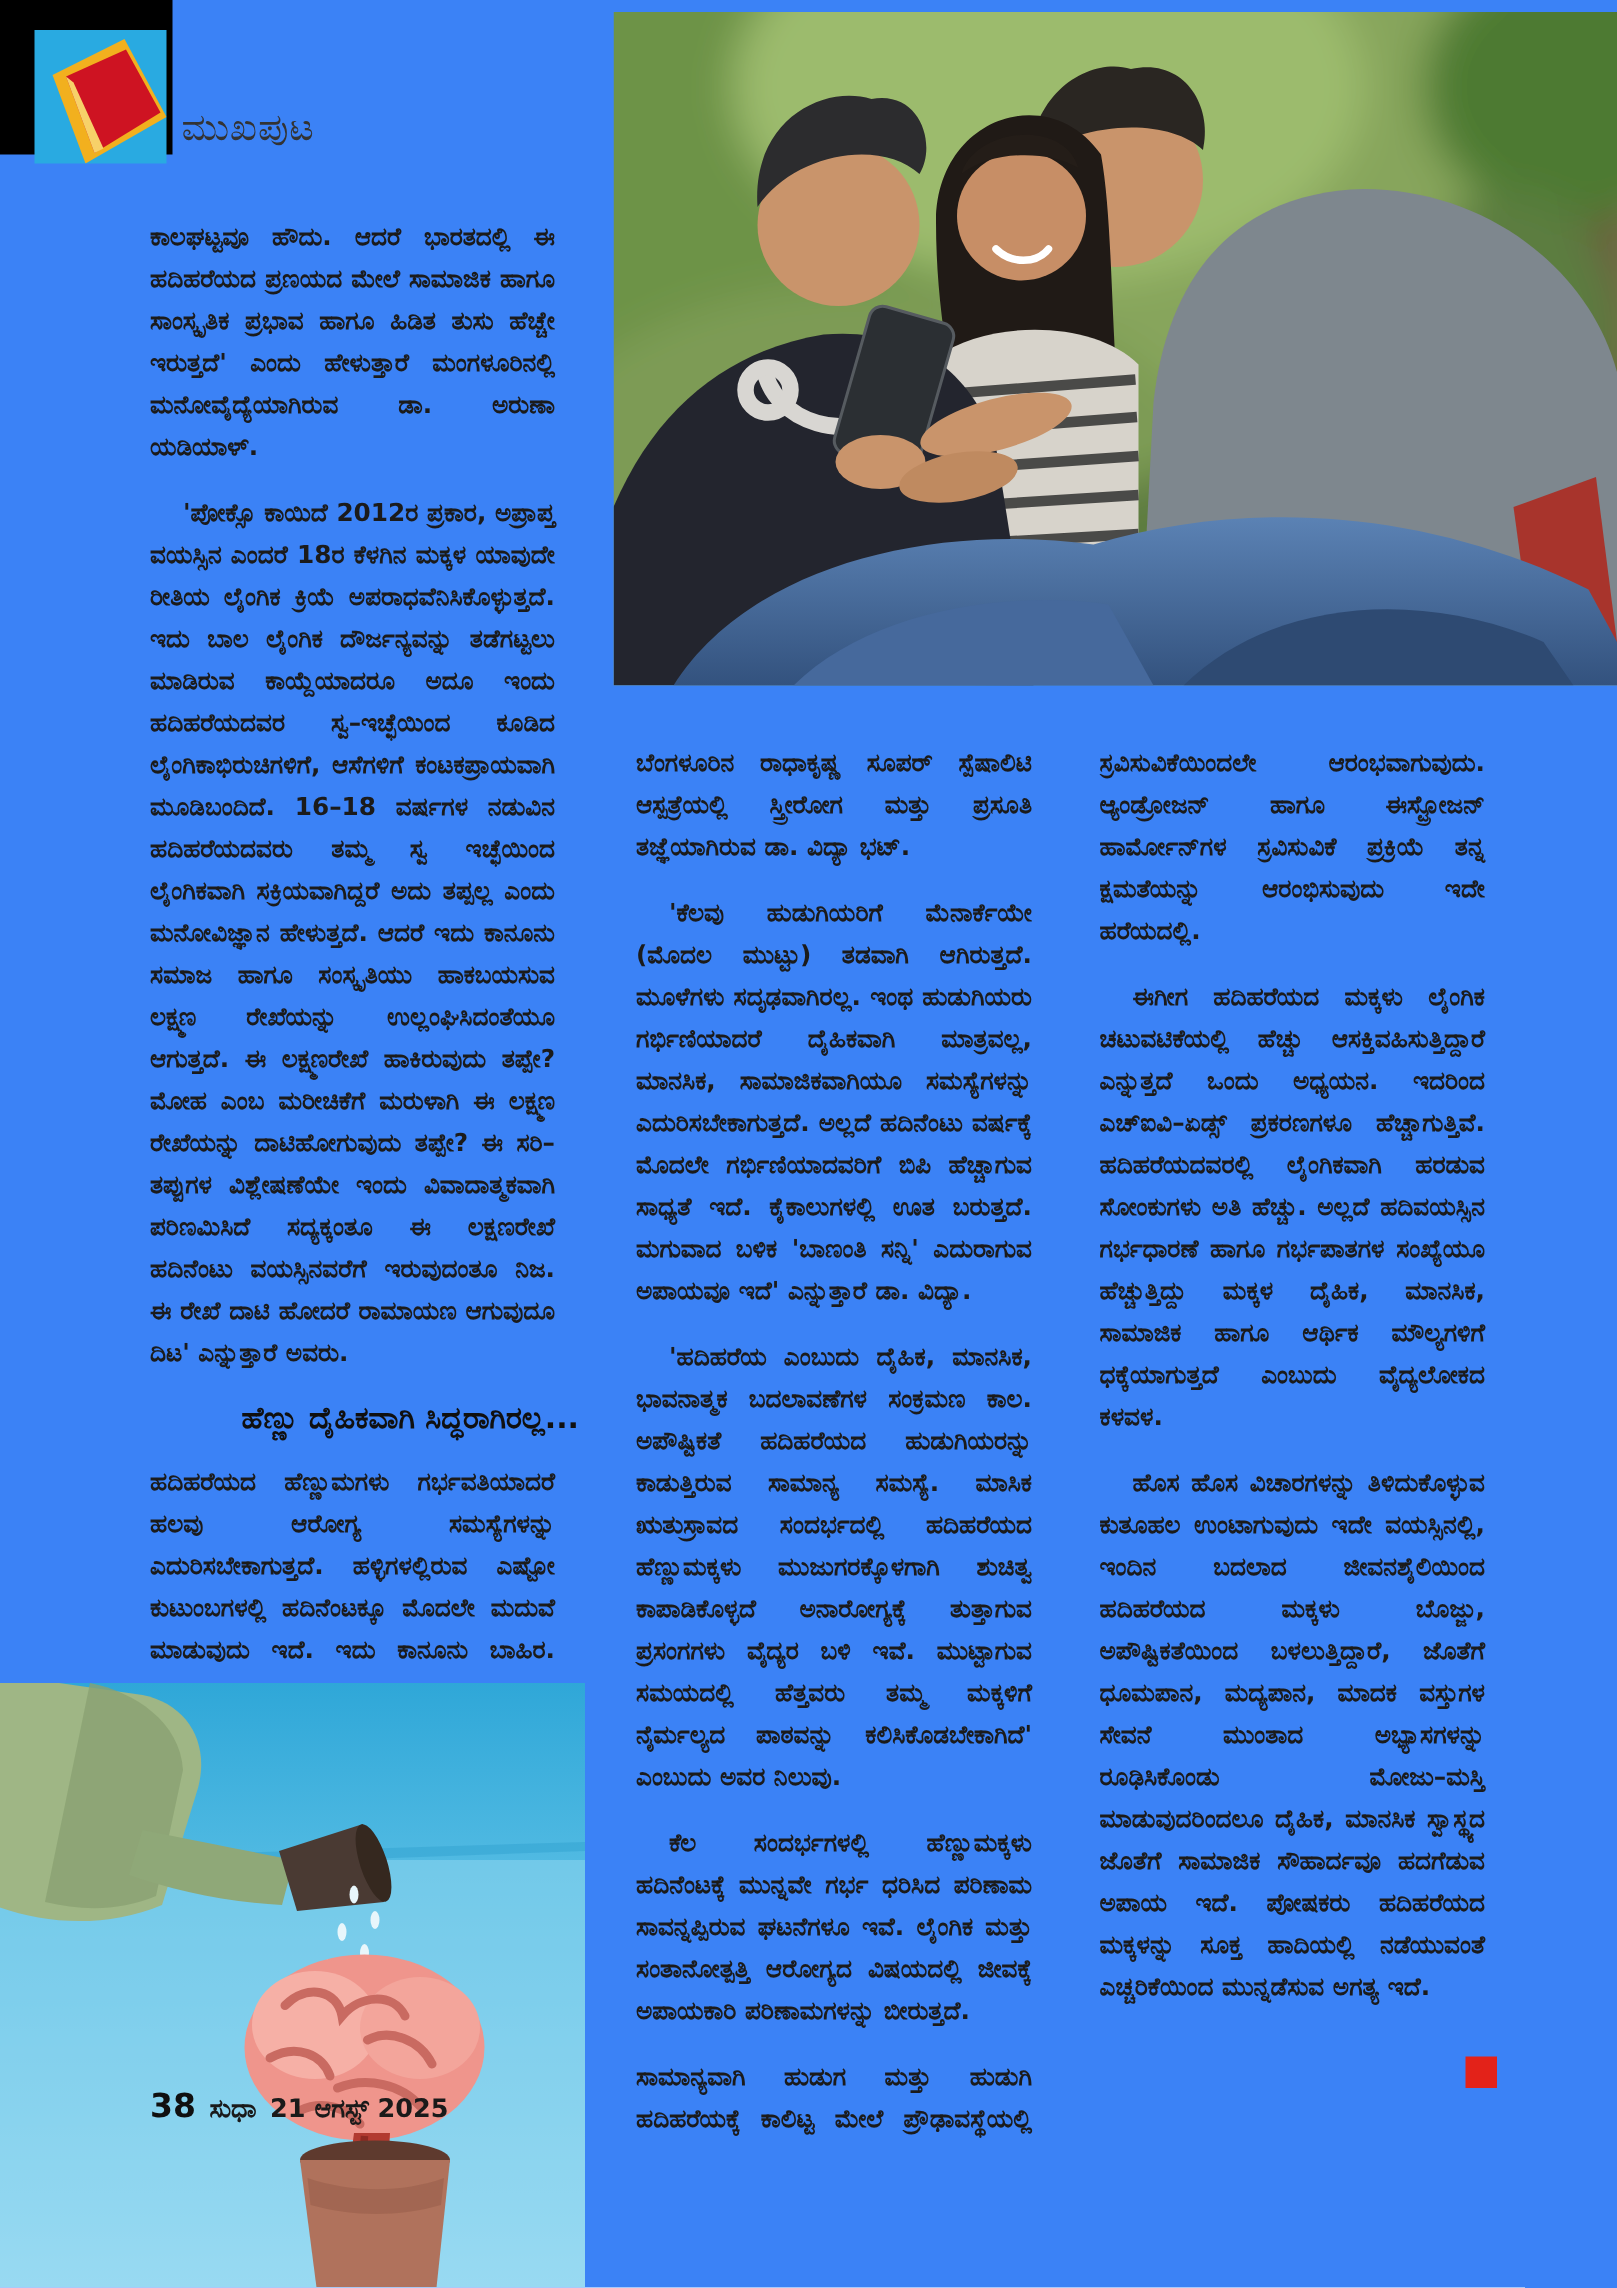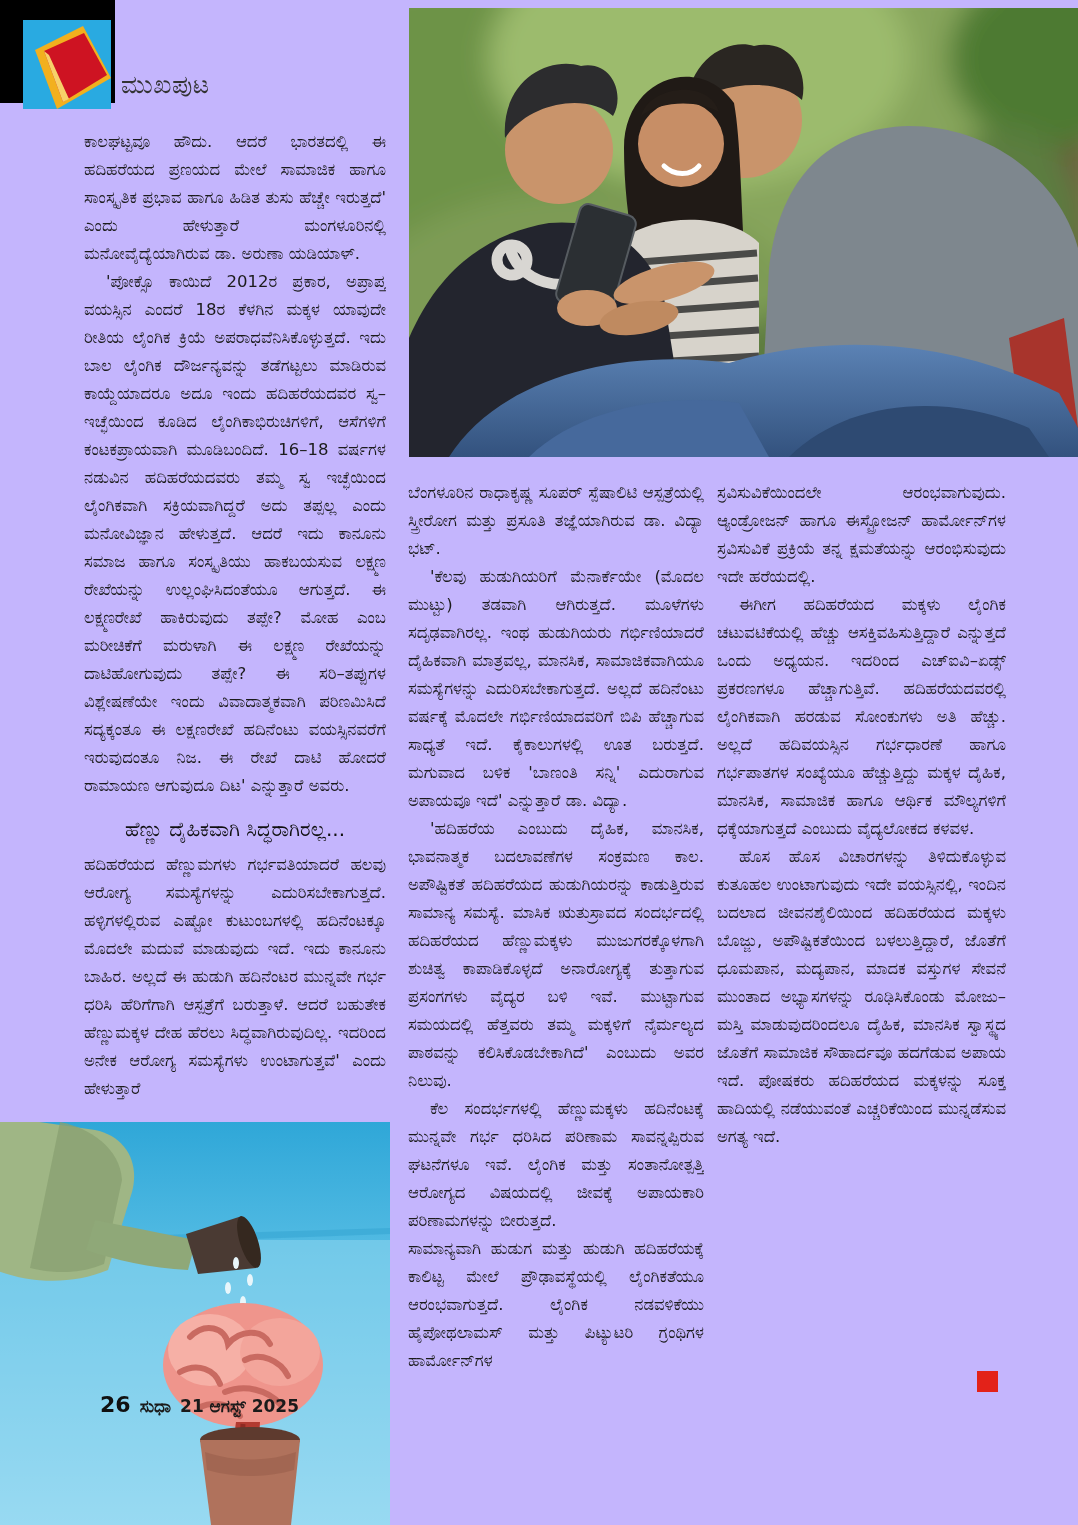--- a/index.html
+++ b/index.html
@@ -1,39 +1,39 @@
 <!DOCTYPE html>
 <html><head>
 <meta charset="utf-8">
 <style>
   html,body{margin:0;padding:0;background:#ffffff;}
   #page{
-    position:relative;width:1078px;height:1525px;background:#c4b5fd;
+    position:relative;width:1078px;height:1525px;background:#3b82f6;
     font-family:"DejaVu Sans",sans-serif;overflow:hidden;
   }
   
   .logo{position:absolute;left:0;top:0;width:115px;height:103px;background:#000;}
   .logo-blue{position:absolute;left:23px;top:20px;width:88px;height:89px;background:#29aae1;}
   .section-label{
     position:absolute;left:121px;top:70px;font-size:25px;font-weight:500;
     color:#333;letter-spacing:0.5px;
   }
   
   .photo-wrap{position:absolute;left:409px;top:8px;width:669px;height:449px;overflow:hidden;}
   .photo-wrap svg{display:block;}
   
   .col{
     position:absolute;text-align:justify;color:#1b1b1b;
     font-size:16.5px;line-height:28px;overflow:hidden;
   }
-  .col p{margin:0;}
+  .col p{margin:16px;font-weight:bold;}
   .col p.indent{text-indent:22px;}
   .subhead{
-    font-weight:normal;font-size:20px;line-height:26px;color:#101010;
-    margin:16px 0 9px 0;text-align:center;
+    font-weight:bold;font-size:20px;line-height:26px;color:#101010;
+    margin:16px 0 9px 0;text-align:right;
   }
   #col1{left:84px;top:128px;width:302px;height:1035px;}
   #col2{left:408px;top:479px;width:296px;height:952px;}
   #col3{left:717px;top:479px;width:289px;height:916px;}
   
   .illus-wrap{position:absolute;left:0;top:1122px;width:390px;height:403px;overflow:hidden;}
   .illus-wrap svg{display:block;}
   
   .footer{
     position:absolute;left:100px;top:1392px;display:flex;align-items:baseline;gap:9px;
@@ -188,20 +188,20 @@
 
       <g>
         <ellipse cx="250" cy="318" rx="50" ry="13" fill="#5e3a2e"></ellipse>
         <path d="M200,318 L300,318 L291,403 L211,403 Z" fill="#b0725c"></path>
         <path d="M205,330 C235,340 268,340 296,330 L294,348 C266,356 236,356 207,348 Z" fill="#9a5f4b" opacity="0.6"></path>
       </g>
     </svg>
   </div>
 
   <div class="footer">
-    <span class="pageno">26</span>
+    <span class="pageno">38</span>
     <span class="mag">ಸುಧಾ</span>
     <span class="date">21 ಆಗಸ್ಟ್ 2025</span>
   </div>
 
   <div class="end-marker"></div>
 
 </div>
 
 </body></html>

